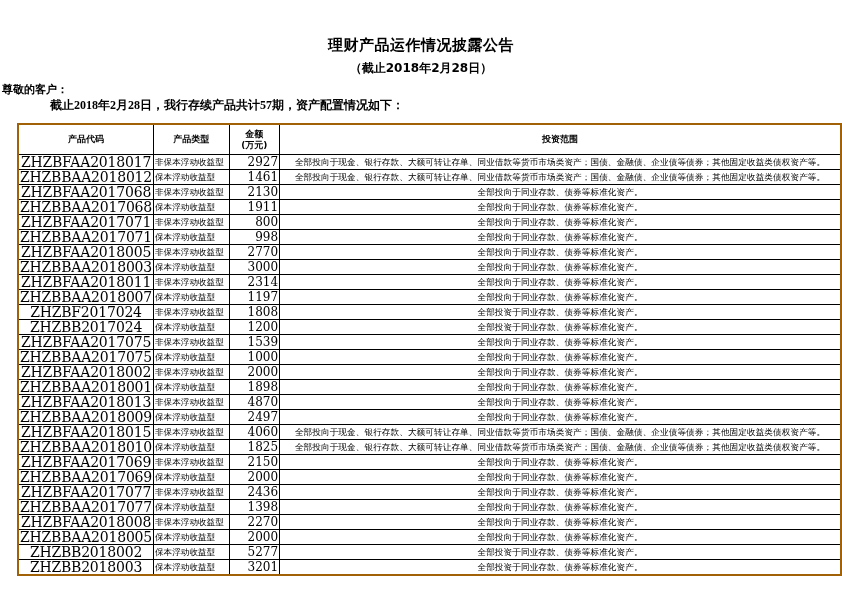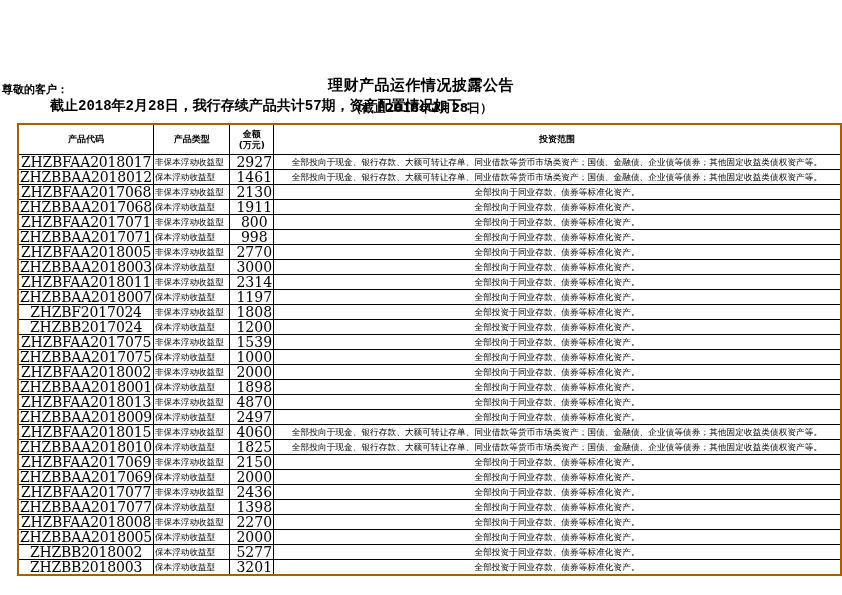--- a/index.html
+++ b/index.html
@@ -1,33 +1,33 @@
 <!DOCTYPE html>
 <html><head>
 <meta charset="utf-8">
 <style>
   html, body { margin:0; padding:0; background:#ffffff; }
   body { width:842px; height:595px; position:relative; overflow:hidden;
          font-family:"DejaVu Serif","Liberation Serif",serif; color:#000; }
   .title { position:absolute; left:0; width:842px; text-align:center; font-weight:bold;
-           font-family:"DejaVu Sans","Liberation Sans",sans-serif;margin-top:40px; }
+           font-family:"DejaVu Sans","Liberation Sans",sans-serif; }
   .title1 { top:36px; font-size:15px; letter-spacing:0.5px; }
   .title2 { top:60px; font-size:12px; }
   .salute { position:absolute; left:2px; top:82px; font-size:11px; font-weight:bold;
             font-family:"DejaVu Sans","Liberation Sans",sans-serif; }
-  .intro { position:absolute; left:50px; top:97px; font-size:14px; font-weight:bold;
-           font-family:Liberation Mono, monospace; }
+  .intro { position:absolute; left:50px; top:97px; font-size:12px; font-weight:bold;
+           font-family:Liberation Serif, serif; }
   table { position:absolute; left:17px; top:123px; border-collapse:collapse;
           border:2px solid #a16207; table-layout:fixed; }
   th, td { border:1px solid #000; padding:0 1px; white-space:nowrap; overflow:hidden; }
   th { height:29px; font-size:9px; font-weight:bold; text-align:center;
        font-family:"DejaVu Sans","Liberation Sans",sans-serif; line-height:11px; }
   td { height:14px; font-size:8.6px; line-height:14px; }
   td.code { font-size:14px; letter-spacing:-0.2px;text-align:center; }
-  td.amt { font-size:14px; text-align:center; padding-left:6px; }
+  td.amt { font-size:12px; text-align:right; padding-left:18px; }
   td.scope { letter-spacing:0.1px;text-align:center; }
   col.c1 { width:75px; } col.c2 { width:83px; } col.c3 { width:26px; } col.c4 { width:615px; }
 </style>
 </head>
 <body>
 
 <div class="title title1">理财产品运作情况披露公告</div>
 <div class="title title2">（截止2018年2月28日）</div>
 <div class="salute">尊敬的客户：</div>
 <div class="intro">截止2018年2月28日，我行存续产品共计57期，资产配置情况如下：</div>

